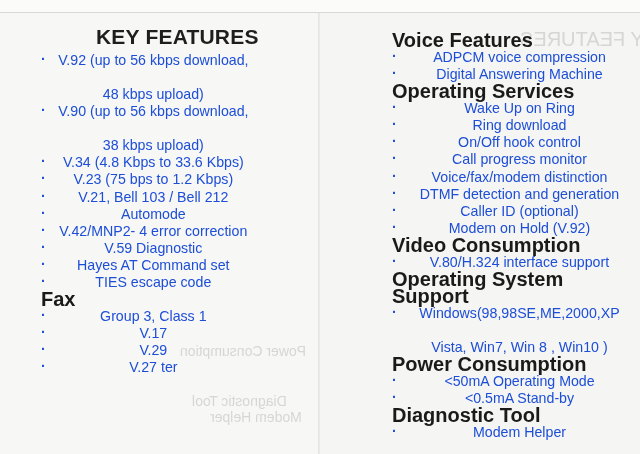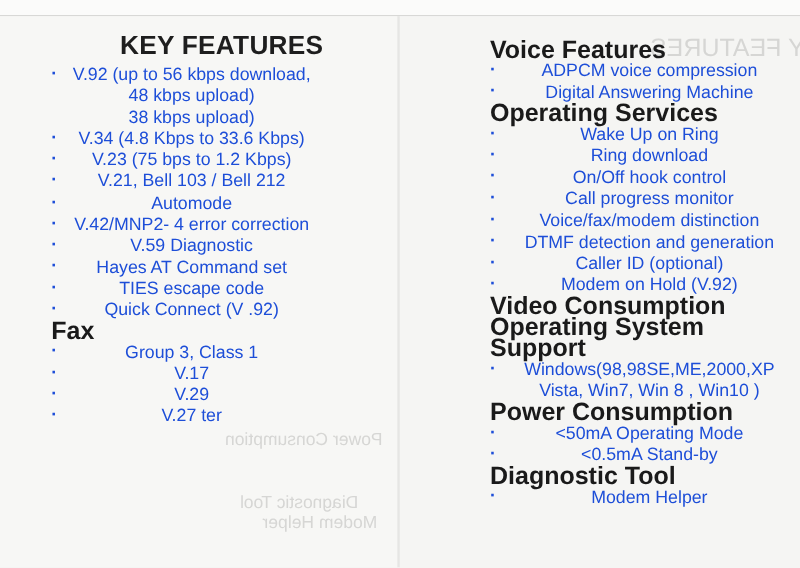--- a/index.html
+++ b/index.html
@@ -39,21 +39,21 @@
   .section {
     font-weight: bold; font-size: 20px; line-height: 17px; color: #1a1a1a;
   }
   .item {
     font-size: 14.2px; line-height: 17.1px; position: relative; padding-left: 7px;
     white-space: nowrap; color: #1d4ed8; text-align: center;
   }
   .item::before {
     content: "·"; position: absolute; left: 0; top: -1px; font-weight: bold;
   }
-  .item.cont { padding-left: 7px; }
+  .item.cont { padding-left: 7px; margin-top: 17px; }
   .item.cont::before { content: ""; }
 </style>
 </head>
 <body>
 
 <div class="top-edge"></div>
 <div class="page left"></div>
 <div class="page right"></div>
 <div class="fold"></div>
 
@@ -61,30 +61,30 @@
 <div class="ghost" style="left:180px; top:343px;">Power Consumption</div>
 <div class="ghost" style="left:192px; top:393px;">Diagnostic Tool</div>
 <div class="ghost" style="left:210px; top:409px;">Modem Helper</div>
 
 <div class="col left">
   <div class="title">KEY FEATURES</div>
 
   <div>
     <div class="item">V.92 (up to 56 kbps download,</div>
     <div class="item cont">48 kbps upload)</div>
+    <div class="item">V.90 (up to 56 kbps download,</div>
     <div class="item cont">38 kbps upload)</div>
     <div class="item">V.34 (4.8 Kbps to 33.6 Kbps)</div>
     <div class="item">V.23 (75 bps to 1.2 Kbps)</div>
     <div class="item">V.21, Bell 103 / Bell 212</div>
     <div class="item">Automode</div>
     <div class="item">V.42/MNP2- 4 error correction</div>
     <div class="item">V.59 Diagnostic</div>
     <div class="item">Hayes AT Command set</div>
     <div class="item">TIES escape code</div>
-    <div class="item">Quick Connect (V .92)</div>
   </div>
 
   <div>
     <div class="section">Fax</div>
     <div class="item">Group 3, Class 1</div>
     <div class="item">V.17</div>
     <div class="item">V.29</div>
     <div class="item">V.27 ter</div>
   </div>
 </div>
@@ -103,20 +103,21 @@
     <div class="item">On/Off hook control</div>
     <div class="item">Call progress monitor</div>
     <div class="item">Voice/fax/modem distinction</div>
     <div class="item">DTMF detection and generation</div>
     <div class="item">Caller ID (optional)</div>
     <div class="item">Modem on Hold (V.92)</div>
   </div>
 
   <div>
     <div class="section">Video Consumption</div>
+    <div class="item">V.80/H.324 interface support</div>
   </div>
 
   <div>
     <div class="section">Operating System Support</div>
     <div class="item">Windows(98,98SE,ME,2000,XP</div>
     <div class="item cont">Vista, Win7, Win 8 , Win10 )</div>
   </div>
 
   <div>
     <div class="section">Power Consumption</div>

